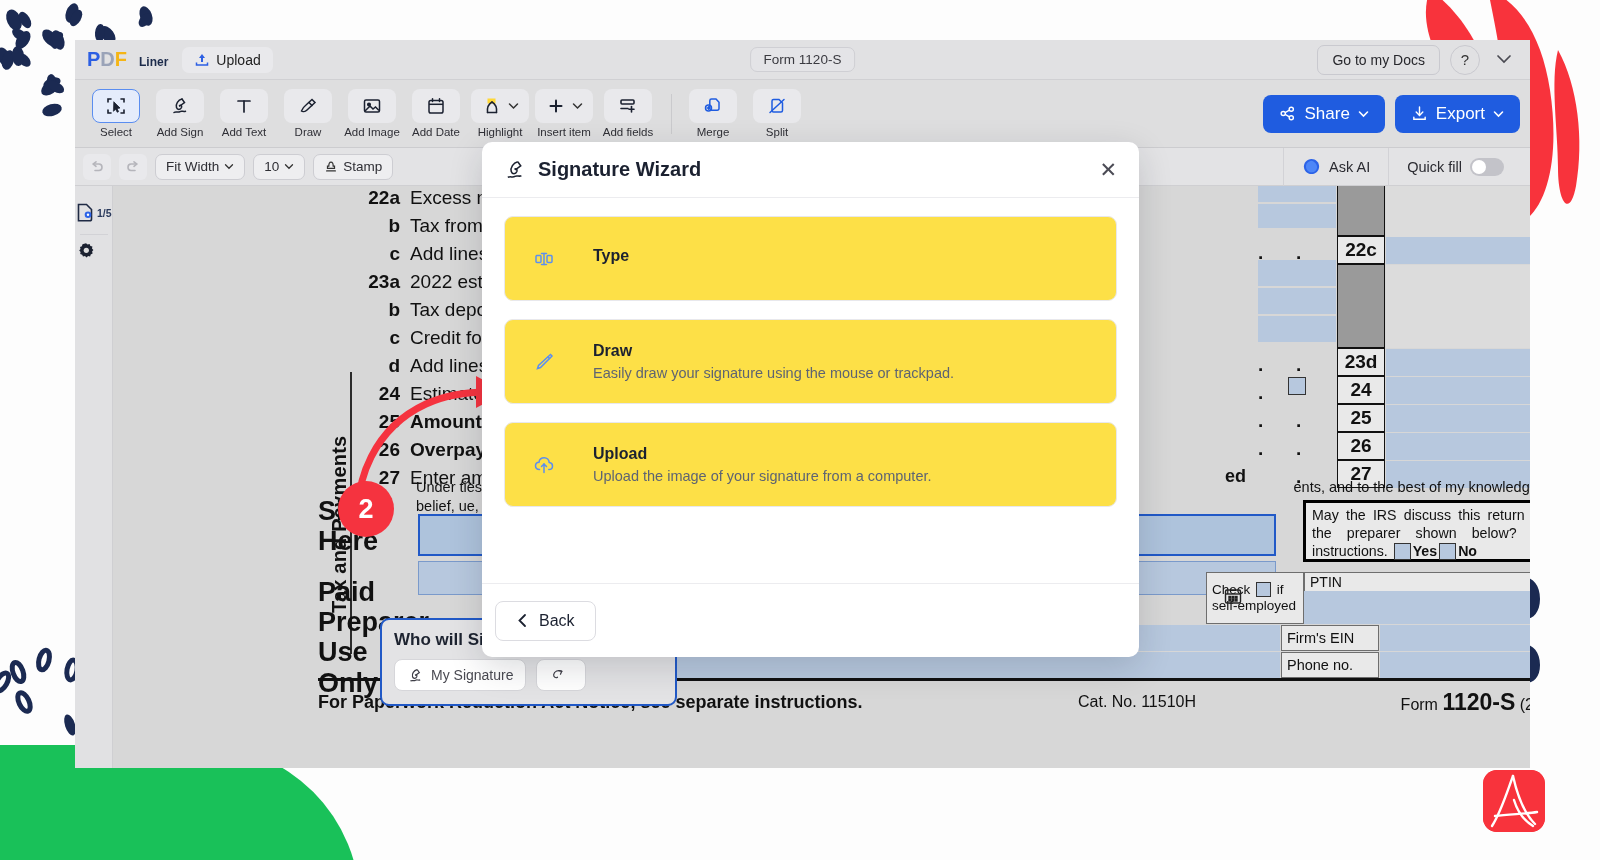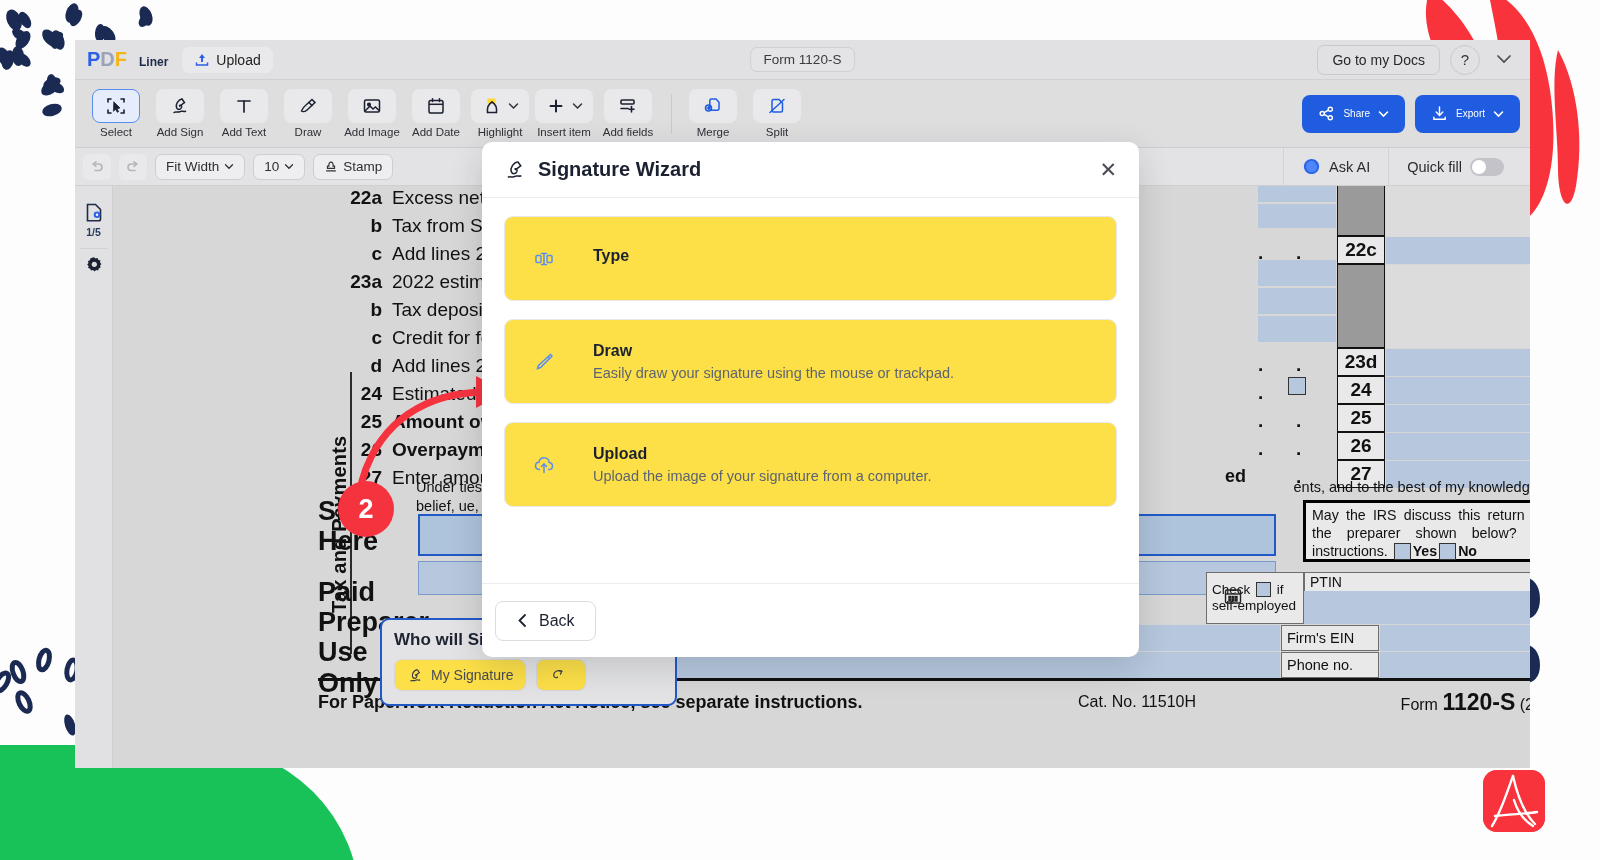--- a/index.html
+++ b/index.html
@@ -80,21 +80,21 @@
     display: flex; align-items: center; justify-content: center;
     border: 1px solid transparent;
   }
   .tool.wide .ibox { width: 58px; gap: 3px; }
   .tool.active .ibox { border-color: #5a8df0; background: #e5ecfb; }
   .tool .lbl { font-size: 11.5px; color: #2f2f36; white-space: nowrap; }
   .tool-sep { width: 1px; height: 40px; background: #cacacd; margin: 0 10px; }
   .tb-right { margin-left: auto; display: flex; gap: 10px; align-items: center; }
   .btn-blue {
     background: #1f5ce0; color: #fff; border: none; border-radius: 8px;
-    height: 38px; padding: 0 16px; font-size: 10px; cursor: pointer;
+    height: 38px; padding: 0 16px; font-size: 17px; cursor: pointer;
     display: flex; align-items: center; gap: 8px;
   }
 
   
   .subbar {
     height: 38px; background: #e3e3e5; display: flex; align-items: center;
     padding: 0 8px; gap: 8px; border-bottom: 1px solid #cfcfd2; position: relative;
   }
   .sb-icon {
     width: 28px; height: 26px; border-radius: 6px; background: #e9e9ec;
@@ -115,21 +115,21 @@
   .toggle { width: 34px; height: 18px; border-radius: 9px; background: #c3c3c9; position: relative; }
   .toggle::after { content:""; position:absolute; width:14px; height:14px; border-radius:50%;
                    background:#fff; top:2px; left:2px; }
 
   
   .body { display: flex; height: 582px; position: relative; }
   .leftrail {
     width: 38px; background: #e1e1e3; border-right: 1px solid #cfcfd2;
     display: flex; flex-direction: column; align-items: center; padding-top: 10px;
   }
-  .rail-item { display:flex; flex-direction:column; align-items:center; gap:2px; cursor:pointer;
+  .rail-item { display:flex; flex-direction:row; align-items:center; gap:2px; cursor:pointer;
                padding: 6px 0 10px; width: 100%; text-align: center; }
   .rail-sep { width: 28px; height: 1px; background: #d2d2d6; }
   .rail-lbl { font-size: 10.5px; font-weight: 700; color: #2a3a5c; }
 
   
   .page { flex: 1; background: #d7d7d7; position: relative; overflow: hidden; }
   .pdf {
     position: absolute; left: 5px; top: -4px; width: 1410px; height: 592px;
     background: #d7d7d7;
     font-family: "Liberation Sans", sans-serif;
@@ -138,21 +138,21 @@
 
   .vlabel {
     position: absolute; left: 205px; top: 200px;
     width: 32px; height: 285px;
     writing-mode: vertical-rl; transform: rotate(180deg);
     display: flex; align-items: center; justify-content: center;
     font-size: 20px; font-weight: 700; letter-spacing: .2px;
   }
   .vline { position:absolute; left:232px; top:190px; width:2px; height:282px; background:#2b2b2b; }
 
-  .frow { position: absolute; left: 226px; height: 28px; display: flex; align-items: center; }
+  .frow { position: absolute; left: 244px; height: 28px; display: flex; align-items: center; }
   .fnum { width: 48px; text-align: right; font-weight: 700; font-size: 19px; padding-right: 10px; }
   .ftxt { font-size: 19px; white-space: nowrap; }
   .ftxt b { font-weight: 700; }
 
   .dotcol { position: absolute; font-size: 19px; font-weight: 700; color: #111; }
 
   
   .numbox {
     position: absolute; left: 1219px; width: 48px; height: 28px;
     border: 1px solid #111; background: #e9e9e9;
@@ -204,21 +204,21 @@
 
   
   .whosign {
     position: absolute; left: 305px; top: 578px; width: 297px; height: 88px;
     background: #e3e3e5; border: 2px solid #2159c7; border-radius: 9px;
     padding: 10px 12px; z-index: 30;
   }
   .whosign h4 { font-size: 17px; font-weight: 600; color: #1d2330; margin-bottom: 9px; }
   .whosign .chips { display: flex; gap: 10px; }
   .chip {
-    background: #fde047; border: 1px solid #d6d6da; border-radius: 8px;
+    background: #ffffff; border: 1px solid #d6d6da; border-radius: 8px;
     height: 32px; padding: 0 12px; display: flex; align-items: center; gap: 7px;
     font-size: 14px; color: #4a4a52; cursor: pointer; white-space: nowrap;
   }
 
   
   .arrow-svg { position: absolute; left: 330px; top: 370px; z-index: 35; }
   .badge2 {
     position: absolute; left: 338px; top: 481px; width: 56px; height: 56px;
     background: #f5333f; border-radius: 50%; color: #fff;
     font-size: 27px; font-weight: 700;

